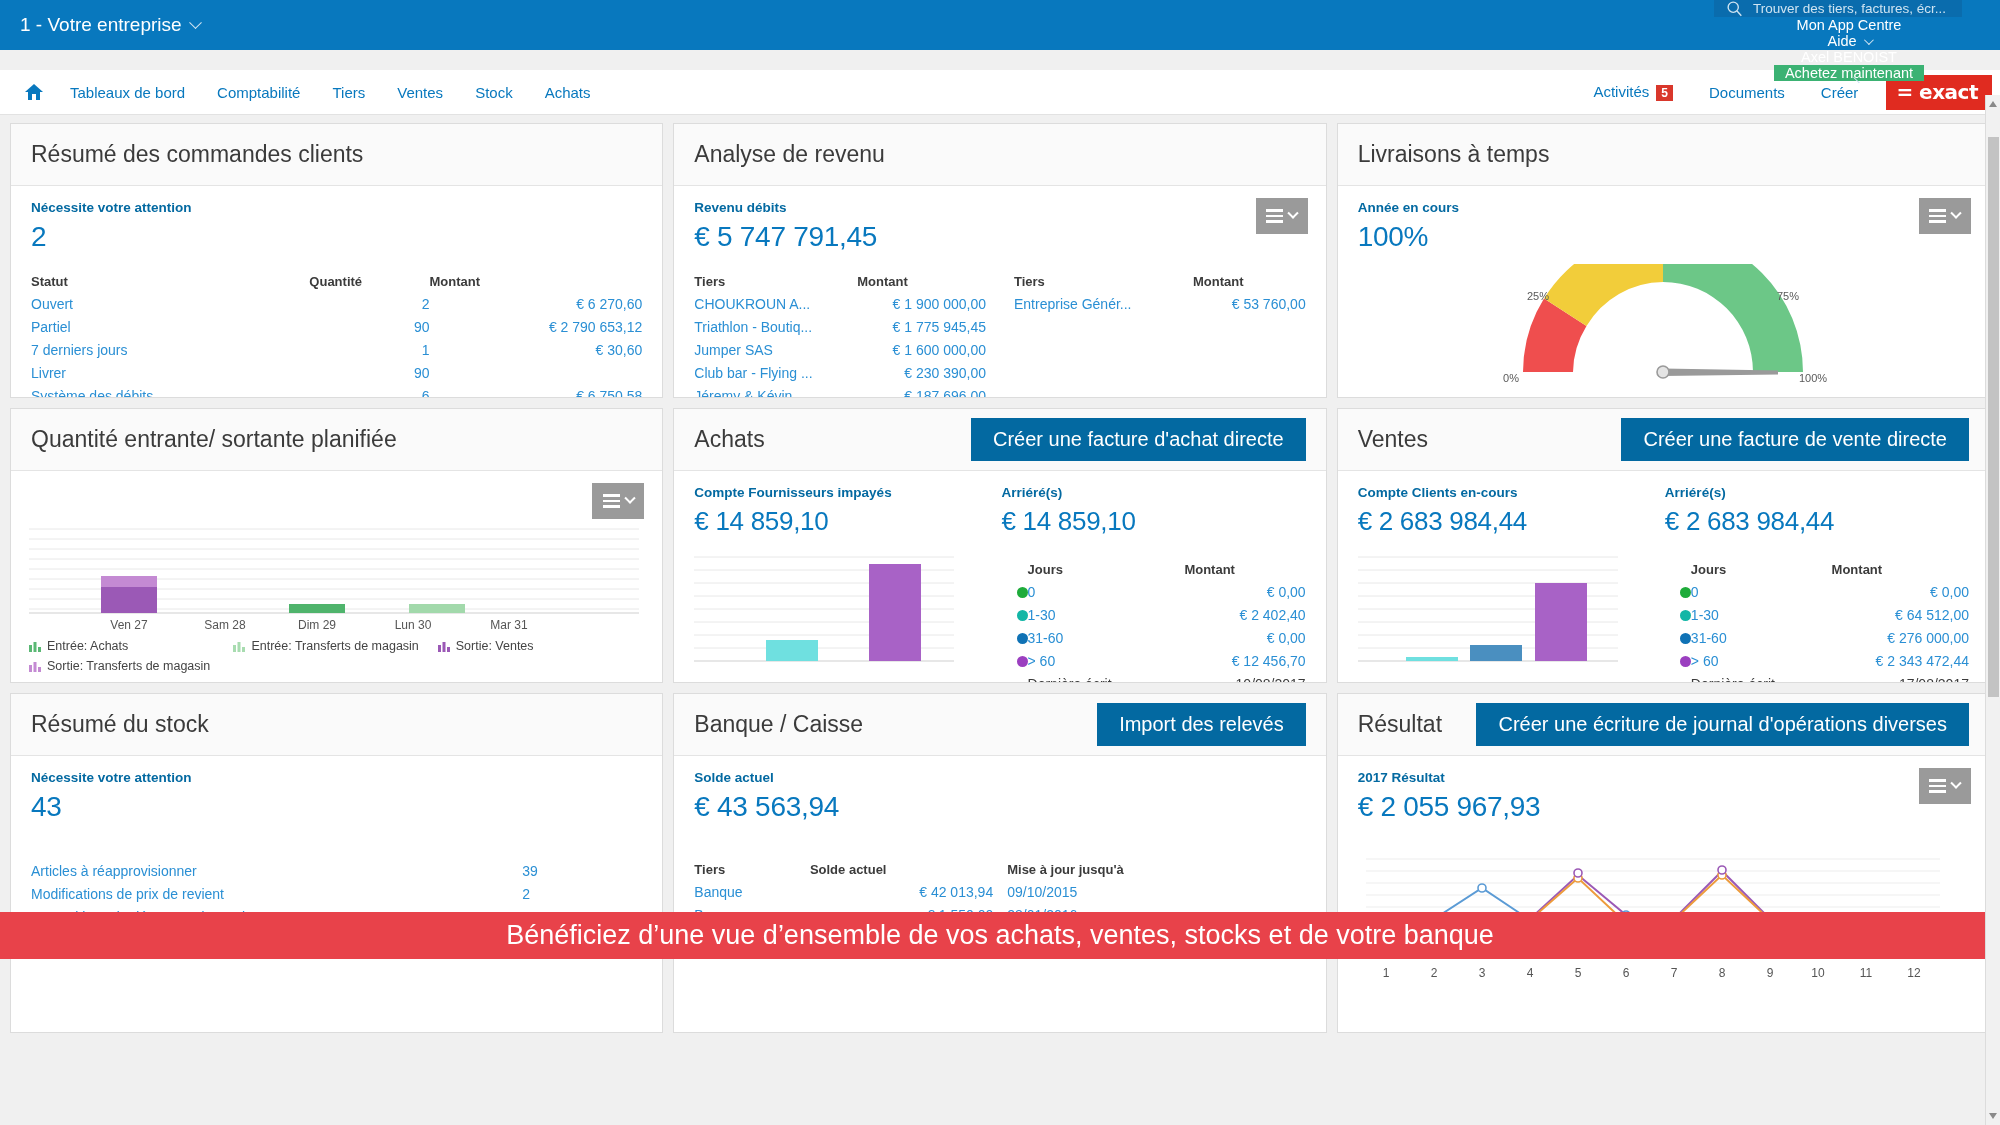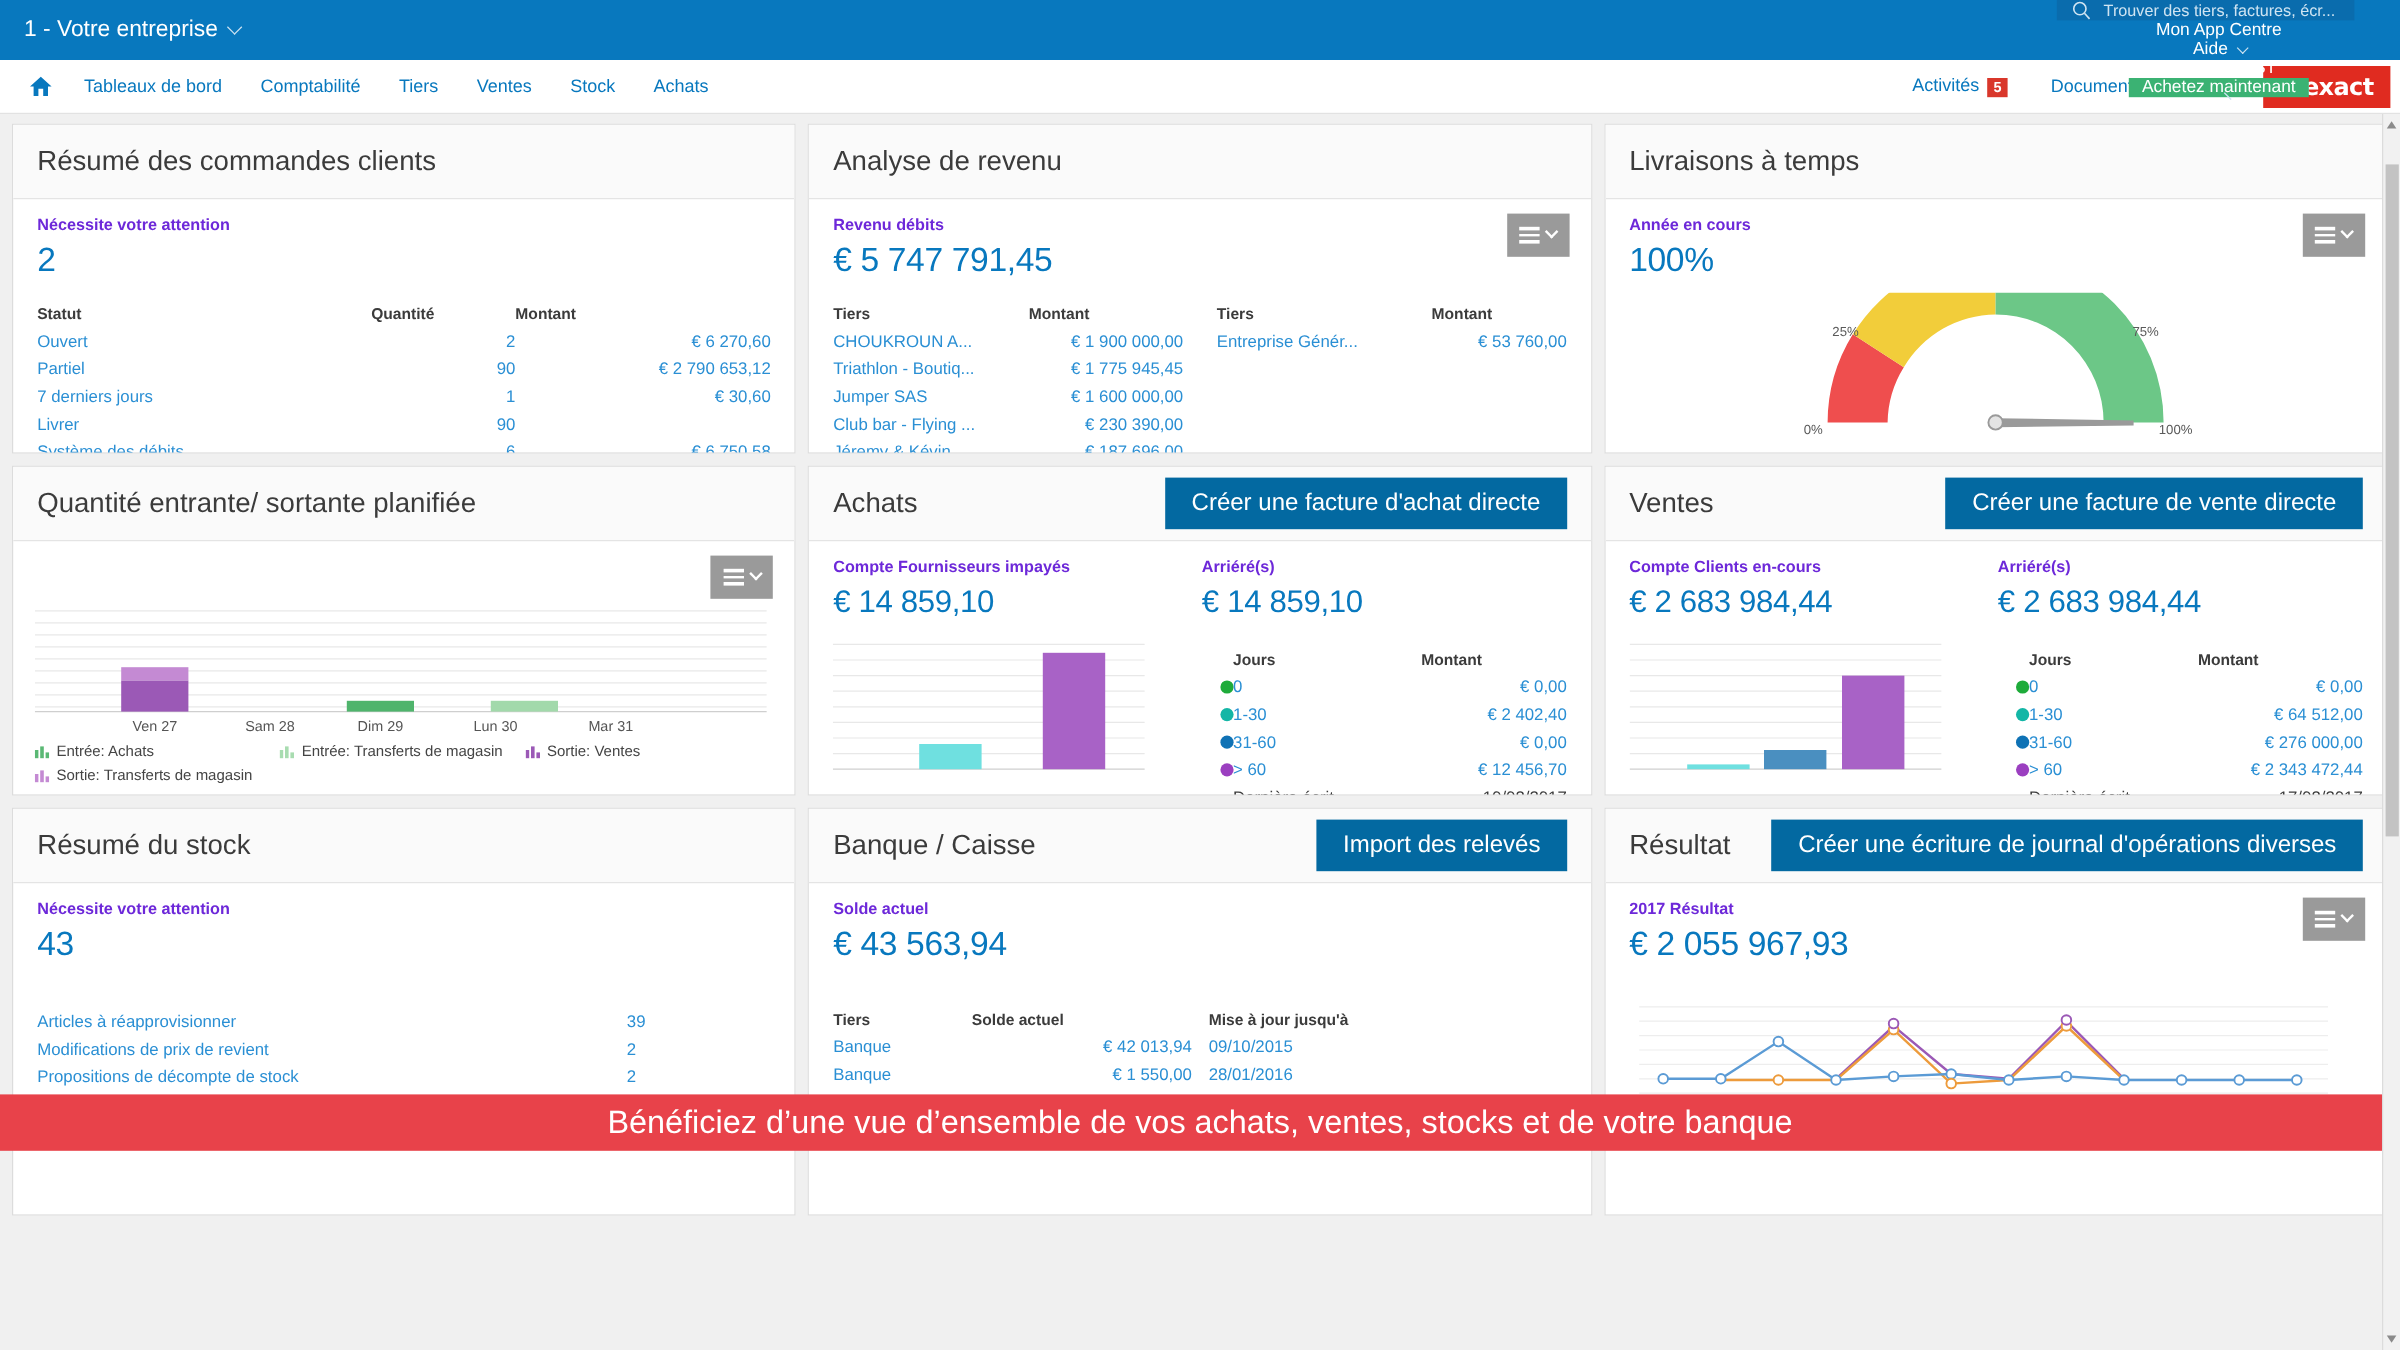--- a/index.html
+++ b/index.html
@@ -98,20 +98,21 @@
   }
 
   
   .navbar {
     height: 45px;
     background: #ffffff;
     border-bottom: 1px solid #e2e2e2;
     display: flex;
     align-items: center;
     padding: 0 8px 0 14px;
+    margin-top: 20px;
   }
   .home-icon { padding: 0 10px; display: flex; align-items: center; cursor: pointer; }
   .navitem {
     font-size: 15px;
     color: #0878be;
     padding: 0 16px;
     cursor: pointer;
     white-space: nowrap;
   }
   .nav-right { margin-left: auto; display: flex; align-items: center; gap: 0; }
@@ -179,21 +180,21 @@
     color: #fff;
     border: none;
     font-size: 20px;
     padding: 10px 22px;
     cursor: pointer;
     font-family: "Liberation Sans", sans-serif;
     white-space: nowrap;
   }
   .card-body { flex: 1; padding: 14px 20px 8px 20px; position: relative; overflow: hidden; }
 
-  .kpi-label { font-size: 13.5px; font-weight: bold; color: #6d28d9; }
+  .kpi-label { font-size: 13.5px; font-weight: bold; color: #0369a1; }
   .kpi-value { font-size: 28px; color: #0878be; font-weight: 400; margin-top: 6px; letter-spacing: -0.3px; }
   .kpi-value.small { font-size: 26px; }
 
   .menu-btn {
     position: absolute;
     right: 18px;
     top: 12px;
     width: 52px; height: 36px;
     background: #9a9a9a;
     display: flex; align-items: center; justify-content: center;

